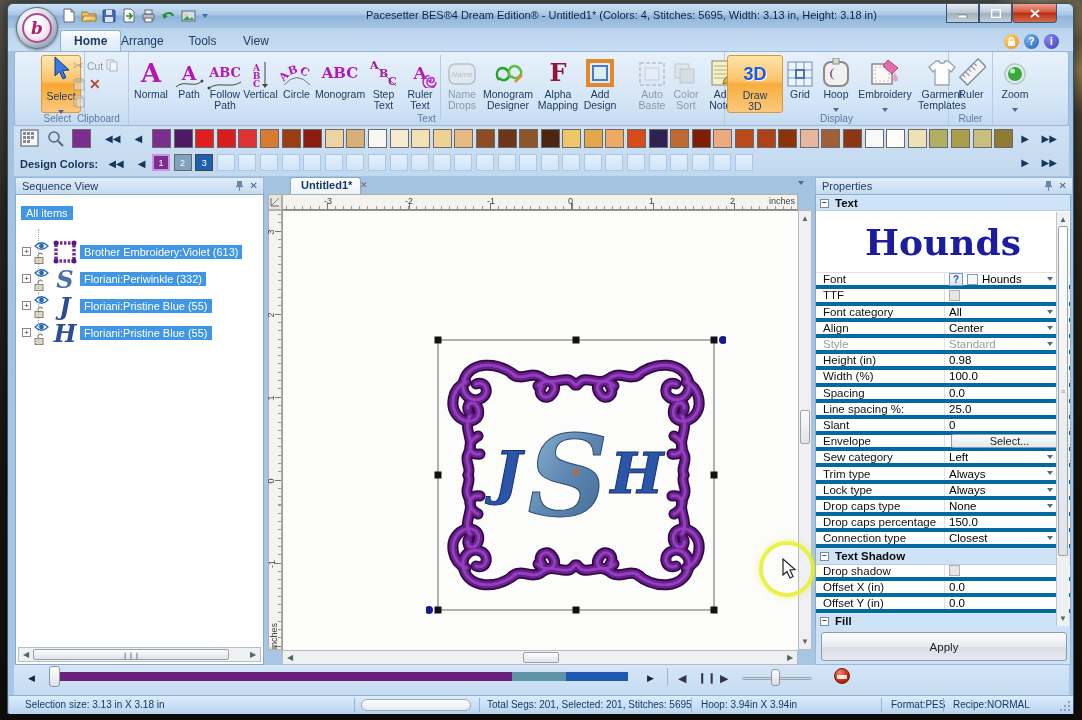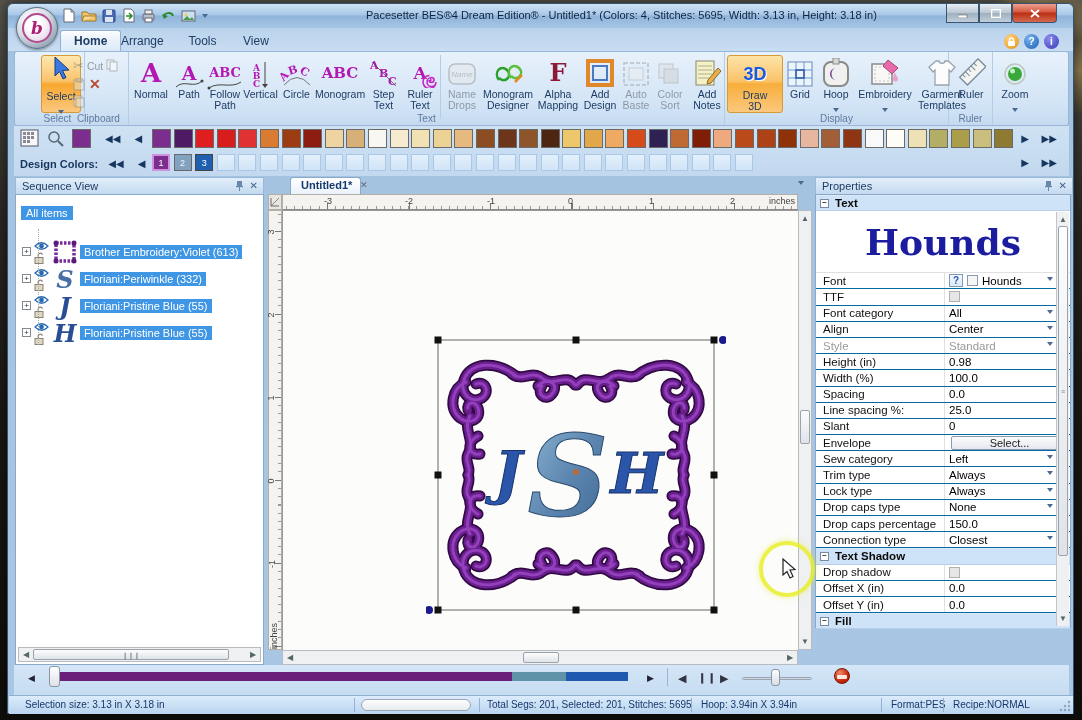--- a/index.html
+++ b/index.html
@@ -66,21 +66,21 @@
  background-image:repeating-linear-gradient(180deg,#777 0 1px,transparent 1px 83px),repeating-linear-gradient(180deg,#999 0 1px,transparent 1px 8.3px);
  background-size:6px 100%,3px 100%;background-position:right 20px,right 3.4px;background-repeat:no-repeat}
 .rlab{position:absolute;font-size:9px;color:#444}
 .canvas{position:absolute;left:274px;top:206px;width:516px;height:440px;background:#fcfcfb;border-top:1px solid #999;border-left:1px solid #999}
 .vscroll{position:absolute;left:790px;top:206px;width:14px;height:440px;background:#eef0f2;border:1px solid #b8bcc0}
 .hscroll{position:absolute;background:#eef0f2;border:1px solid #b8bcc0;height:15px}
 .sthumb{position:absolute;background:linear-gradient(180deg,#fdfdfd,#dfe3e8);border:1px solid #9aa2ac;border-radius:2px}
 .sarrow{position:absolute;font-size:8px;color:#566;line-height:13px;text-align:center}
 
 .propbody{position:absolute;left:807px;top:190px;width:256px;height:434px;background:#fff;border:1px solid #8aa8c8}
-.prow{display:flex;height:16.2px;border-bottom:1px solid #0369a1;font-size:11.5px;align-items:center;position:relative}
+.prow{display:flex;height:16.2px;border-bottom:4px solid #0369a1;font-size:11.5px;align-items:center;position:relative}
 .prow .plab{width:128px;padding-left:7px;color:#111;white-space:nowrap}
 .prow .pval{flex:1;padding-left:4px;border-left:1px solid #e0e0e0;height:100%;display:flex;align-items:center;color:#000;position:relative}
 .prow.disabled .plab,.prow.disabled .pval{color:#9a9a9a}
 .phdr{height:16.2px;background:#cfe3f8;border-bottom:1px solid #b8cfe8;border-top:1px solid #dce9f8;display:flex;align-items:center;font-size:11.5px;font-weight:bold;color:#0a0a0a;position:relative}
 .phdr .minus{width:9px;height:9px;border:1px solid #7a8aa0;background:#fff;margin:0 6px 0 4px;font-size:8px;line-height:6px;text-align:center;color:#333}
 .pcaret{position:absolute;right:17px;top:4px}
 .checkbox{width:11px;height:11px;border:1px solid #8a9ab0;background:#f6f6f6}
 .checkbox.dis{background:#e6e6e6;border-color:#b0b0b0}
 .applyzone{position:absolute;left:807px;top:624px;width:256px;height:37px;background:#cfe2f5;border:1px solid #9ab8da;border-top:none}
 .applybtn{position:absolute;left:5px;top:4px;width:246px;height:29px;background:linear-gradient(180deg,#fdfdfd,#e8eaee 50%,#d8dce4 52%,#e6e9ef);border:1px solid #8a9ab0;border-radius:3px;font-size:11.5px;color:#222;display:flex;align-items:center;justify-content:center}
@@ -332,21 +332,21 @@
             <div class="rbtn" style="width: 38px;">
               <div class="ric">
                 <svg width="30" height="30">
                   <rect x="3" y="3" width="24" height="24" fill="none" stroke="#e0882a" stroke-width="4"></rect>
                   <rect x="8" y="8" width="14" height="14" fill="none" stroke="#4a7ac0" stroke-width="2"></rect>
                 </svg>
               </div>
               <div class="rlb">Add
 Design</div>
             </div>
-            <div class="rbtn disabled" style="width: 34px;">
+            <div class="rbtn disabled" style="width: 34px; margin-left: 16px;">
               <div class="ric">
                 <svg width="30" height="28">
                   <rect x="3" y="3" width="24" height="22" fill="none" stroke="#888" stroke-width="1.5" stroke-dasharray="4,2"></rect>
                   <rect x="8" y="8" width="14" height="12" fill="#eee" stroke="#aaa"></rect>
                 </svg>
               </div>
               <div class="rlb">Auto
 Baste</div>
             </div>
             <div class="rbtn disabled" style="width: 34px;">
@@ -931,20 +931,23 @@
           </div>
         </div>
     <div style="position:absolute;right:1px;top:17px;bottom:1px;width:13px;background:#eef0f2;border-left:1px solid #c0c4c8">
       <div class="sarrow" style="left:0;top:1px;width:12px">▲</div>
       <div class="sthumb" style="left:1px;top:14px;width:10px;height:330px">
             <div style="text-align:center;font-size:7px;color:#889;line-height:330px">≡</div>
           </div>
       <div class="sarrow" style="left:0;bottom:1px;width:12px">▼</div>
     </div>
   </div>
+  <div class="applyzone">
+    <div class="applybtn">Apply</div>
+  </div>
 
   <div class="sliderrow">
     <span style="position:absolute;left:14px;top:8px;font-size:9px;color:#223">◀</span>
     <div style="position:absolute;left:35px;top:1px;width:11px;height:21px;background:linear-gradient(180deg,#fff,#dde2e8);border:1px solid #8a96a4;border-radius:3px"></div>
     <div id="prog-segs" style="position:absolute;left:46px;top:7px;display:flex;height:9px">
           <div style="width: 452px; background: rgb(106, 31, 122);"></div>
           <div style="width: 54px; background: rgb(95, 147, 168);"></div>
           <div style="width: 62px; background: rgb(31, 90, 176);"></div>
         </div>
     <span style="position:absolute;left:633px;top:8px;font-size:9px;color:#223">▶</span>

